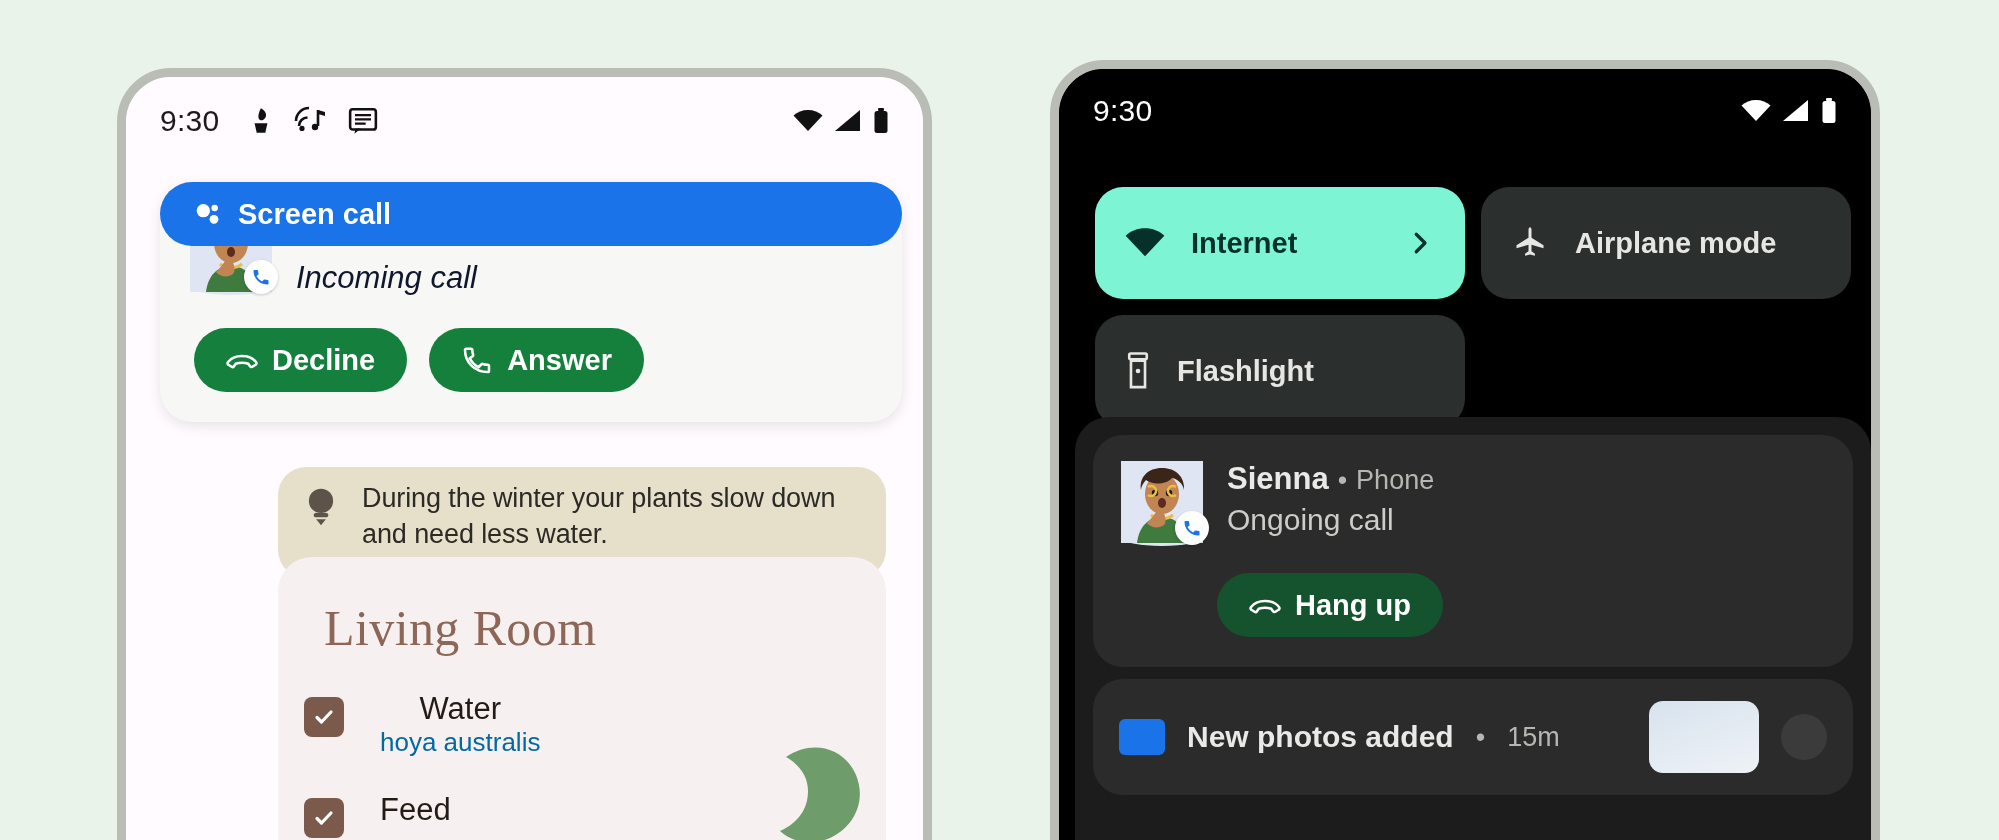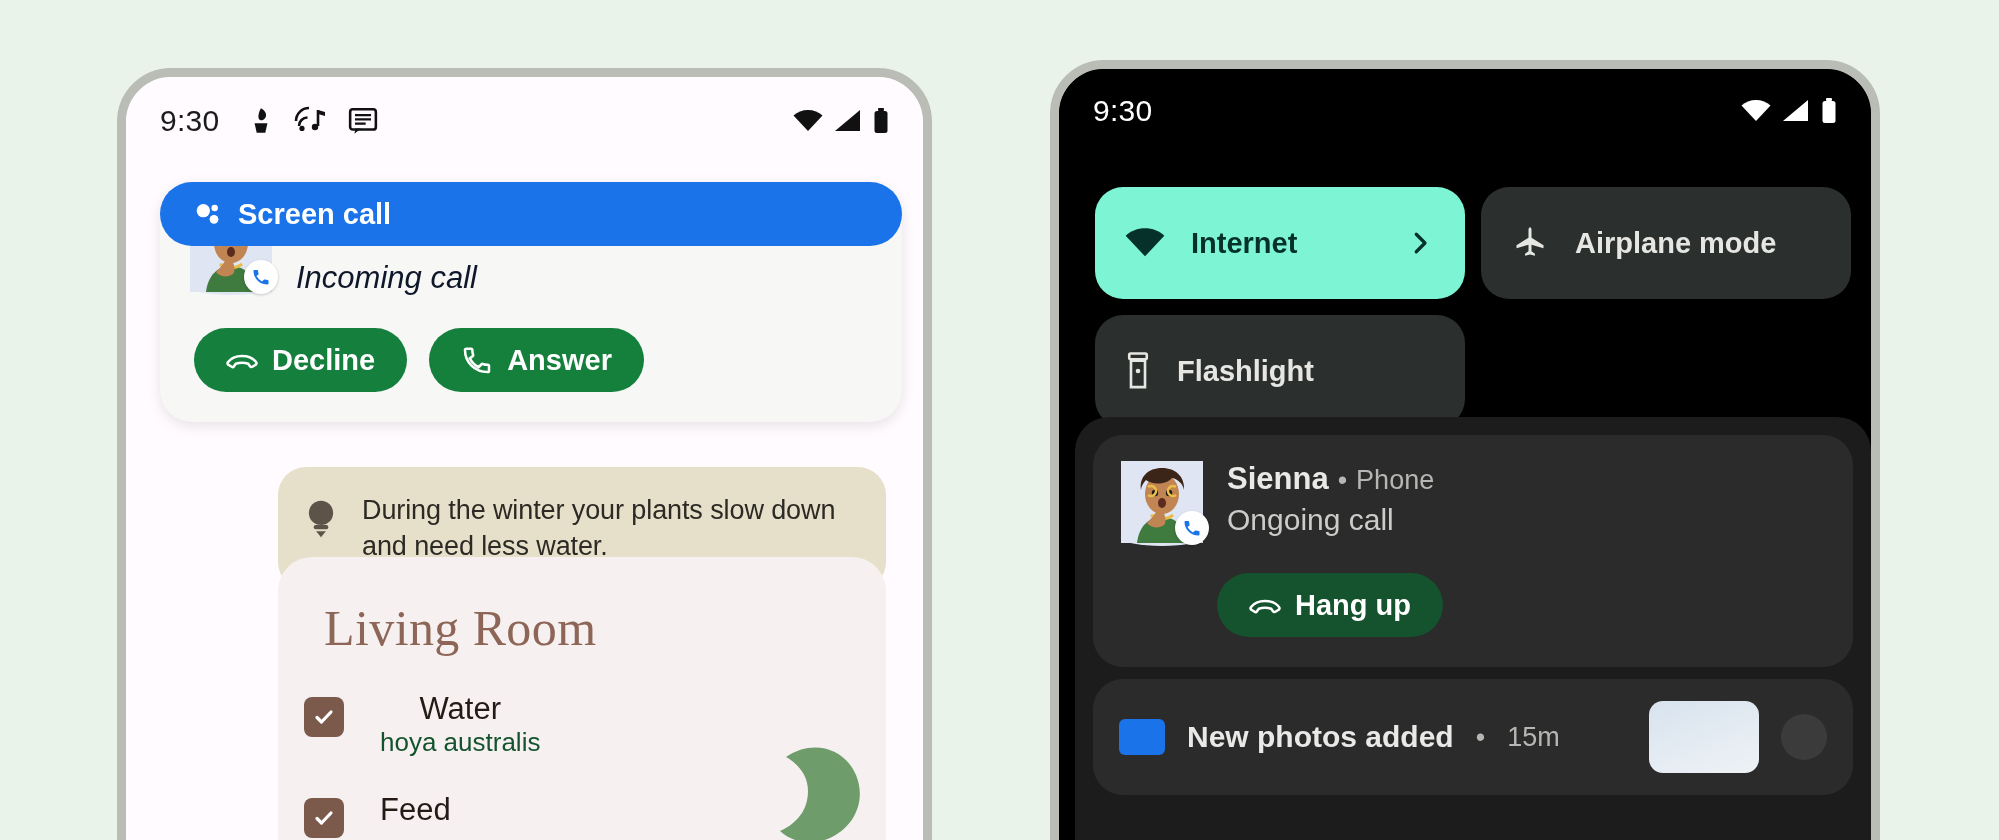--- a/index.html
+++ b/index.html
@@ -76,42 +76,42 @@
     cursor:pointer; white-space:nowrap;
   }
   .pill.decline { background:#15803d; }
   .pill.screen  { background:#1a73e8; }
   .pill.answer  { background:#14803c; }
 
   
   .tip-card {
     position:absolute; left:152px; top:390px; width:608px;
     background:#e6dfc9; border-radius:28px;
-    padding: 26px 28px 26px 26px;
+    padding: 14px 28px 26px 26px;
     display:flex; gap:24px; align-items:flex-start;justify-content:space-between;
   }
   .tip-text { font-size:27px; line-height:1.32; color:#2c2a25; letter-spacing:-.1px; }
 
   
   .room-card {
     position:absolute; left:152px; top:480px; width:608px; height:420px;
     background:#f6f1f0; border-radius:34px; overflow:hidden;
   }
   .room-title {
     font-family:"Liberation Serif", serif;
     font-size:50px; color:#8d6658; letter-spacing:.4px;
     padding: 42px 0 0 46px;
   }
   .task { display:flex; align-items:flex-start; gap:36px; padding-left:26px; margin-top:34px;text-align:center; }
   .cbx {
     width:40px; height:40px; border-radius:8px; background:#7b5a4c;
     display:flex; align-items:center; justify-content:center; flex:0 0 40px; margin-top:6px;
   }
   .task-main { font-size:31px; color:#241b17; }
-  .task-sub  { font-size:26px; color:#14532d; margin-top:6px; }
+  .task-sub  { font-size:26px; color:#0369a1; margin-top:6px; }
   .plant { position:absolute; right:-10px; bottom:-40px; }
 
   
   .qs-grid {
     position:absolute; left:36px; top:118px; width:756px;
     display:grid; grid-template-columns:1fr 1fr; gap:16px;
   }
   .tile {
     height:112px; border-radius:28px;
     display:flex; align-items:center; gap:26px;

